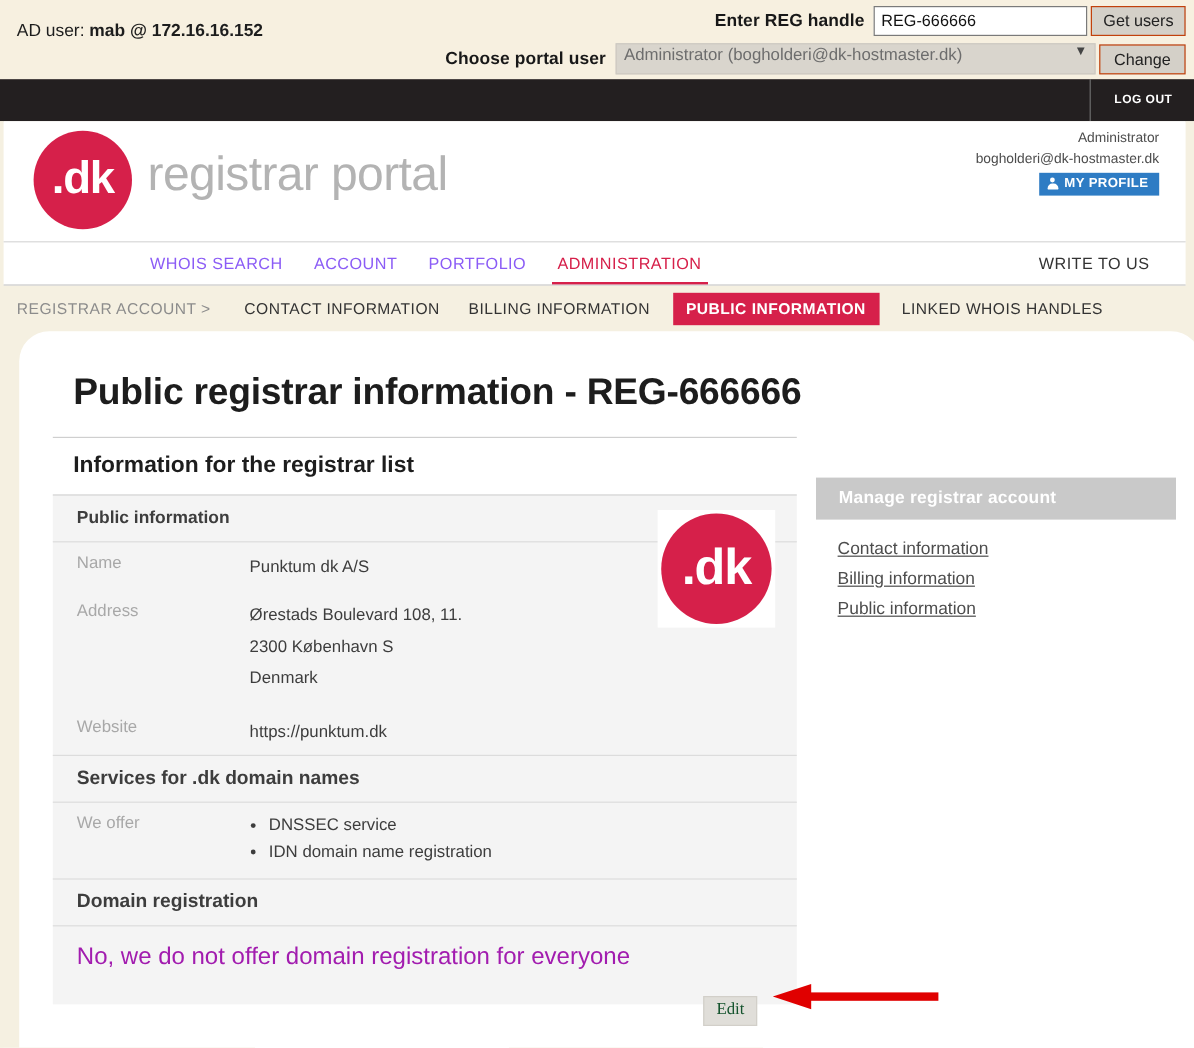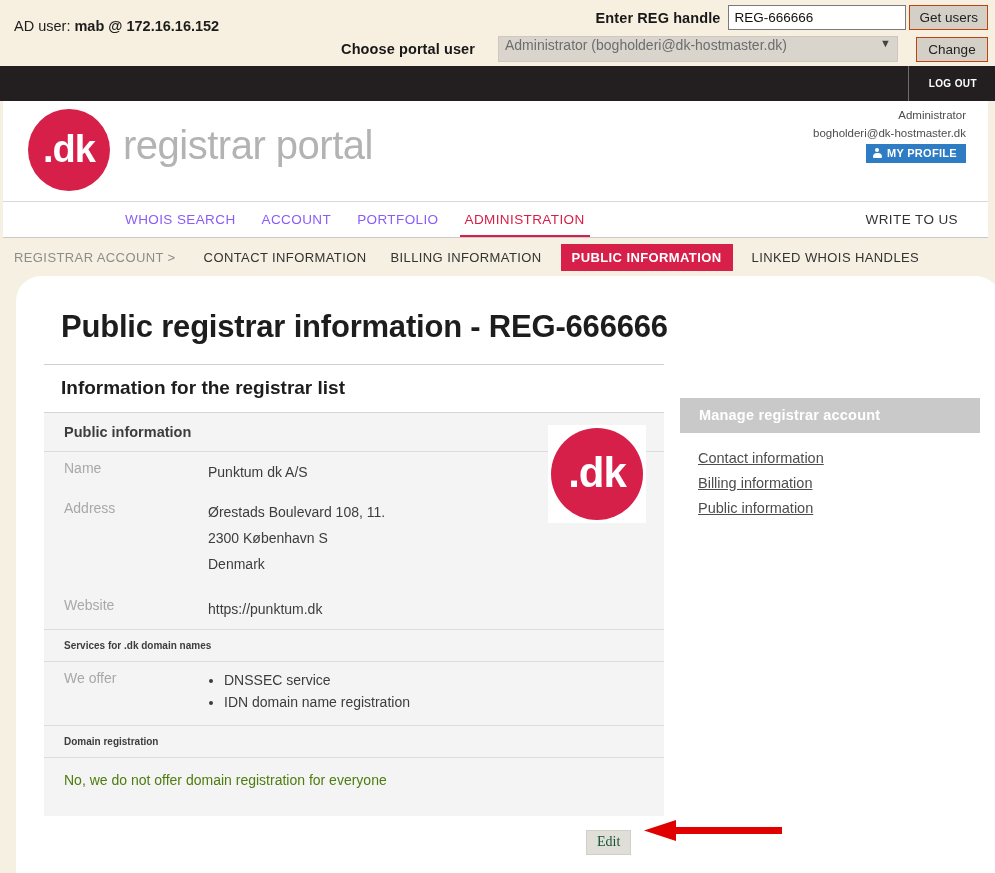--- a/index.html
+++ b/index.html
@@ -16,21 +16,21 @@
     position: absolute; left: 0; top: 0; width: 995px; height: 66px;
     background: #f7f0e0;
   }
   .ad-user {
     position: absolute; left: 14px; top: 18px;
     font-size: 14.5px; color: #1d1d1d;
   }
   .ad-user b { font-weight: bold; }
   .admin-row { position: absolute; display: flex; align-items: center; }
   .admin-row.r1 { right: 7px; top: 5px; }
-  .admin-row.r2 { right: 7px; top: 36px; gap: 15px; }
+  .admin-row.r2 { right: 7px; top: 36px; }
   .admin-label {
     font-size: 14.5px; font-weight: bold; color: #181818;
     margin-right: 8px; letter-spacing: .1px;
   }
   .reg-input {
     width: 178px; height: 25px; border: 1px solid #7a7a7a;
     background: #ffffff; font-size: 13.5px; color: #111;
     padding: 0 5px; font-family: "Liberation Sans", sans-serif;
   }
   .gray-btn {
@@ -186,27 +186,27 @@
   .t-row { display: flex; padding: 7px 0 7px 20px; }
   .t-row.tall { padding-bottom: 12px; }
   .t-key {
     width: 144px; flex-shrink: 0;
     font-size: 14px; color: #a8a8a8; padding-top: 1px;
   }
   .t-val { font-size: 14px; color: #3d3d3d; line-height: 26px; }
   .t-val .line { display: block; }
   .t-divider { height: 1px; background: #dcdcdc; }
   .t-sub {
-    padding: 10px 0 10px 20px; font-size: 10px; font-weight: bold;
+    padding: 10px 0 10px 20px; font-size: 16px; font-weight: bold;
     color: #3d3d3d; border-bottom: 1px solid #dcdcdc;
   }
   .t-list { margin: 0; padding-left: 16px; list-style: disc; }
   .t-list li { font-size: 14px; color: #3d3d3d; line-height: 22px; }
   .t-plain {
-    padding: 14px 0 28px 20px; font-size: 14px; color: #4d7c0f;
+    padding: 14px 0 28px 20px; font-size: 20px; color: #a21caf;
   }
 
   
   .dk-badge {
     position: absolute; left: 504px; top: 12px;
     width: 98px; height: 98px; background: #ffffff;
     display: flex; align-items: center; justify-content: center;
   }
   .dk-badge .circ {
     width: 92px; height: 92px; border-radius: 50%; background: #d6204a;

